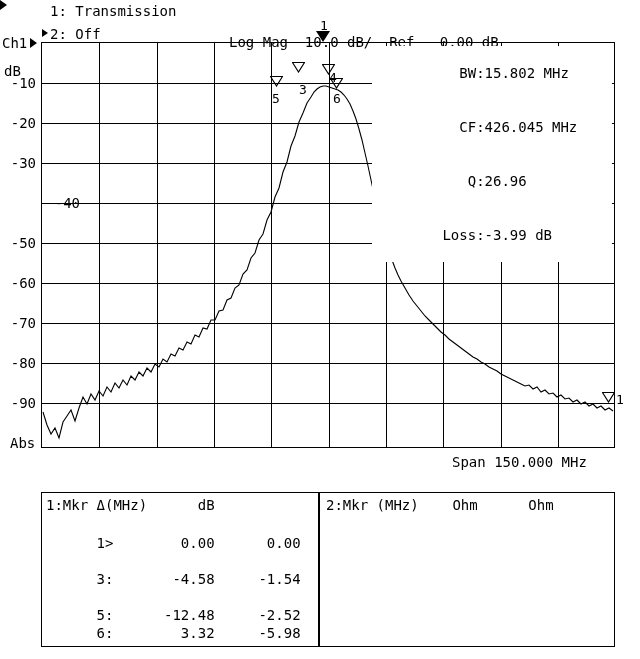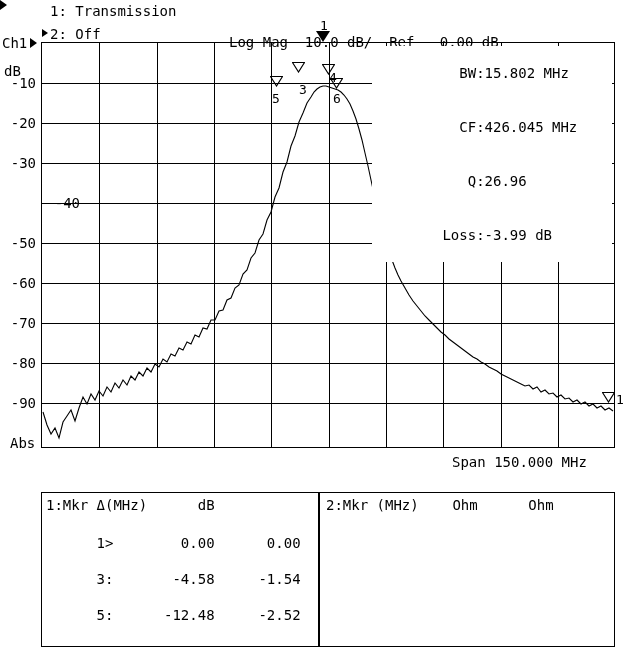--- a/index.html
+++ b/index.html
@@ -232,19 +232,22 @@
     <div class="mkr-head" style="left:4px;">1:Mkr Δ(MHz)      dB</div>
     <div class="mkr-row" style="left:4px; top:26px;">
       <span class="mkr-idx">1&gt;</span><span class="mkr-c1">0.00</span><span class="mkr-c2">0.00</span>
     </div>
     <div class="mkr-row" style="left:4px; top:62px;">
       <span class="mkr-idx">3:</span><span class="mkr-c1">-4.58</span><span class="mkr-c2">-1.54</span>
     </div>
     <div class="mkr-row" style="left:4px; top:98px;">
       <span class="mkr-idx">5:</span><span class="mkr-c1">-12.48</span><span class="mkr-c2">-2.52</span>
     </div>
+    <div class="mkr-row" style="left:4px; top:116px;">
+      <span class="mkr-idx">6:</span><span class="mkr-c1">3.32</span><span class="mkr-c2">-5.98</span>
+    </div>
   </div>
 
   <div class="mkr-table" id="mkr-table-2">
     <div class="mkr-head" style="left:6px;">2:Mkr (MHz)    Ohm      Ohm</div>
   </div>
 
 </div>
 
 </body></html>

